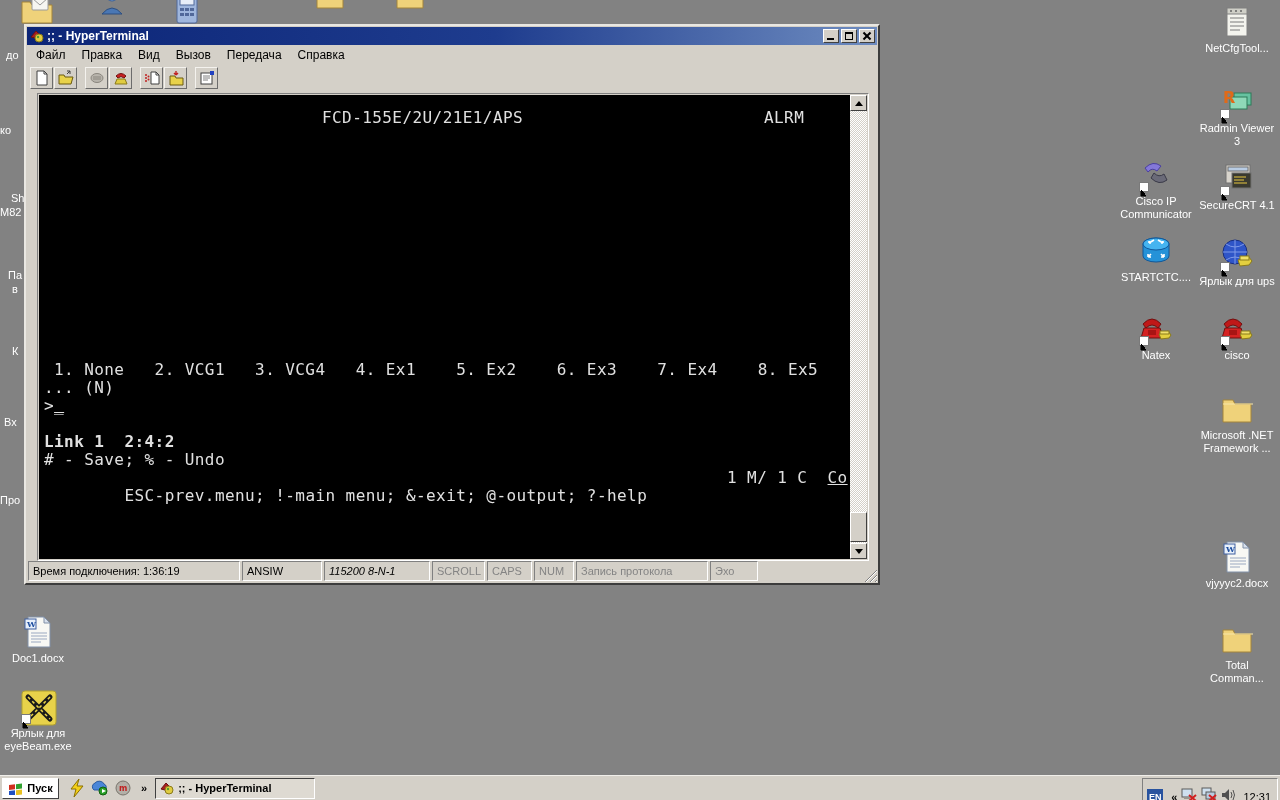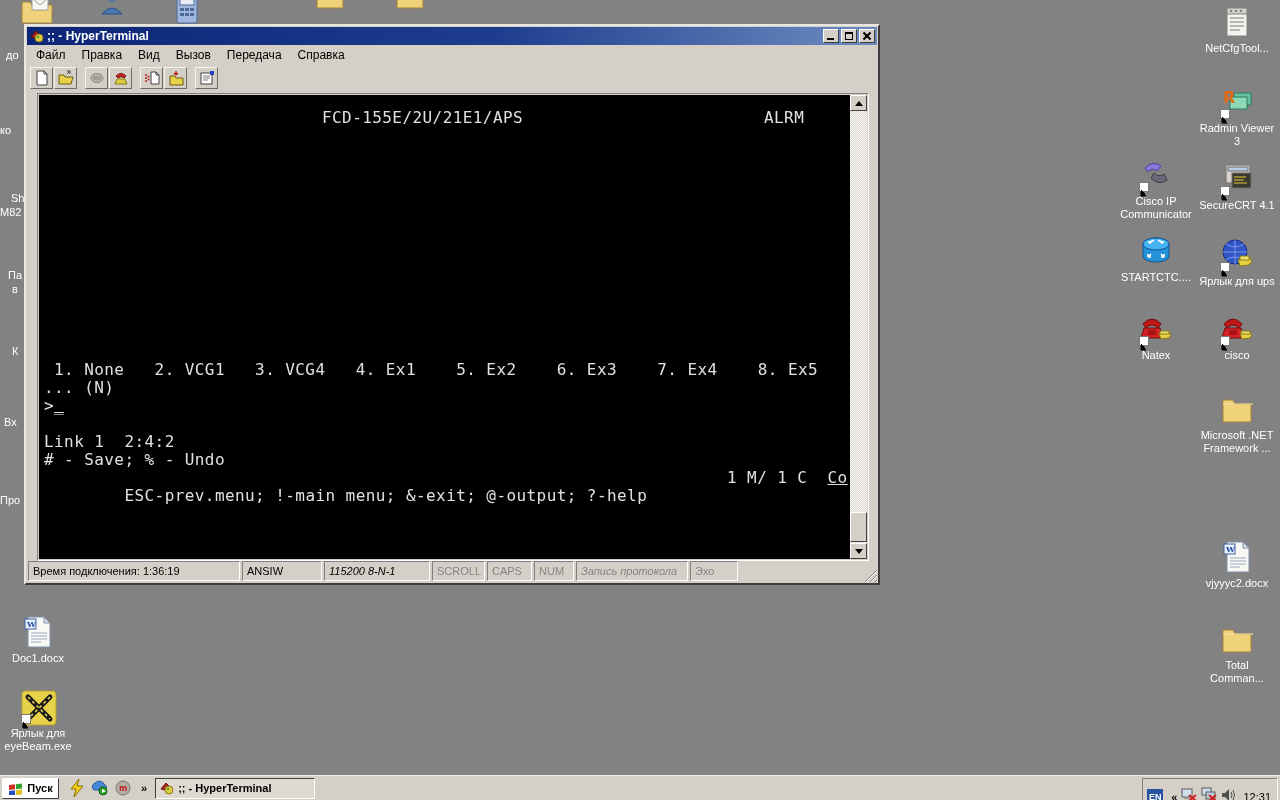--- a/index.html
+++ b/index.html
@@ -402,21 +402,21 @@
 
   <div class="term-outer">
     <div class="term-screen">
       <div class="tl" style="top:14px;">
         <span class="abs" style="left:278px;">FCD-155E/2U/21E1/APS</span>
         <span class="abs" style="left:720px;">ALRM</span>
       </div>
       <div class="tl" style="top:266px;"> 1. None   2. VCG1   3. VCG4   4. Ex1    5. Ex2    6. Ex3    7. Ex4    8. Ex5</div>
       <div class="tl" style="top:284px;">... (N)</div>
       <div class="tl" style="top:302px;"><span>&gt;</span><span class="cursor">_</span></div>
-      <div class="tl" style="top:338px;">Link 1  2:4:2</div>
+      <div class="tl" style="top:338px;font-weight:bold;">Link 1  2:4:2</div>
       <div class="tl" style="top:356px;"># - Save; % - Undo</div>
       <div class="tl" style="top:374px;">
         <span>ESC-prev.menu; !-main menu; &amp;-exit; @-output; ?-help</span>
         <span class="abs" style="left:683px;"><span>1 M/ 1 C  </span><span class="ul">Co</span></span>
       </div>
     </div>
     <div class="vscroll">
       <span class="sbtn up">
           <span class="arr u"></span>
         </span>
@@ -427,21 +427,21 @@
     </div>
   </div>
 
   <div class="statusbar">
     <span class="sb-panel" style="width:212px;">Время подключения: 1:36:19</span>
     <span class="sb-panel" style="width:80px;">ANSIW</span>
     <span class="sb-panel" style="width:106px;font-style:italic;">115200 8-N-1</span>
     <span class="sb-panel dim" style="width:53px;">SCROLL</span>
     <span class="sb-panel dim" style="width:45px;">CAPS</span>
     <span class="sb-panel dim" style="width:40px;">NUM</span>
-    <span class="sb-panel dim" style="width:112px;font-style:italic;">Запись протокола</span>
+    <span class="sb-panel dim" style="width:132px;">Запись протокола</span>
     <span class="sb-panel dim" style="width:48px;">Эхо</span>
     <span class="sb-panel sb-fill"></span>
   </div>
   <span class="grip"></span>
 </div>
 
 <div id="taskbar">
   <span class="startbtn">
     <svg width="16" height="14" viewBox="0 0 16 14">
         <g transform="skewY(-6)">

